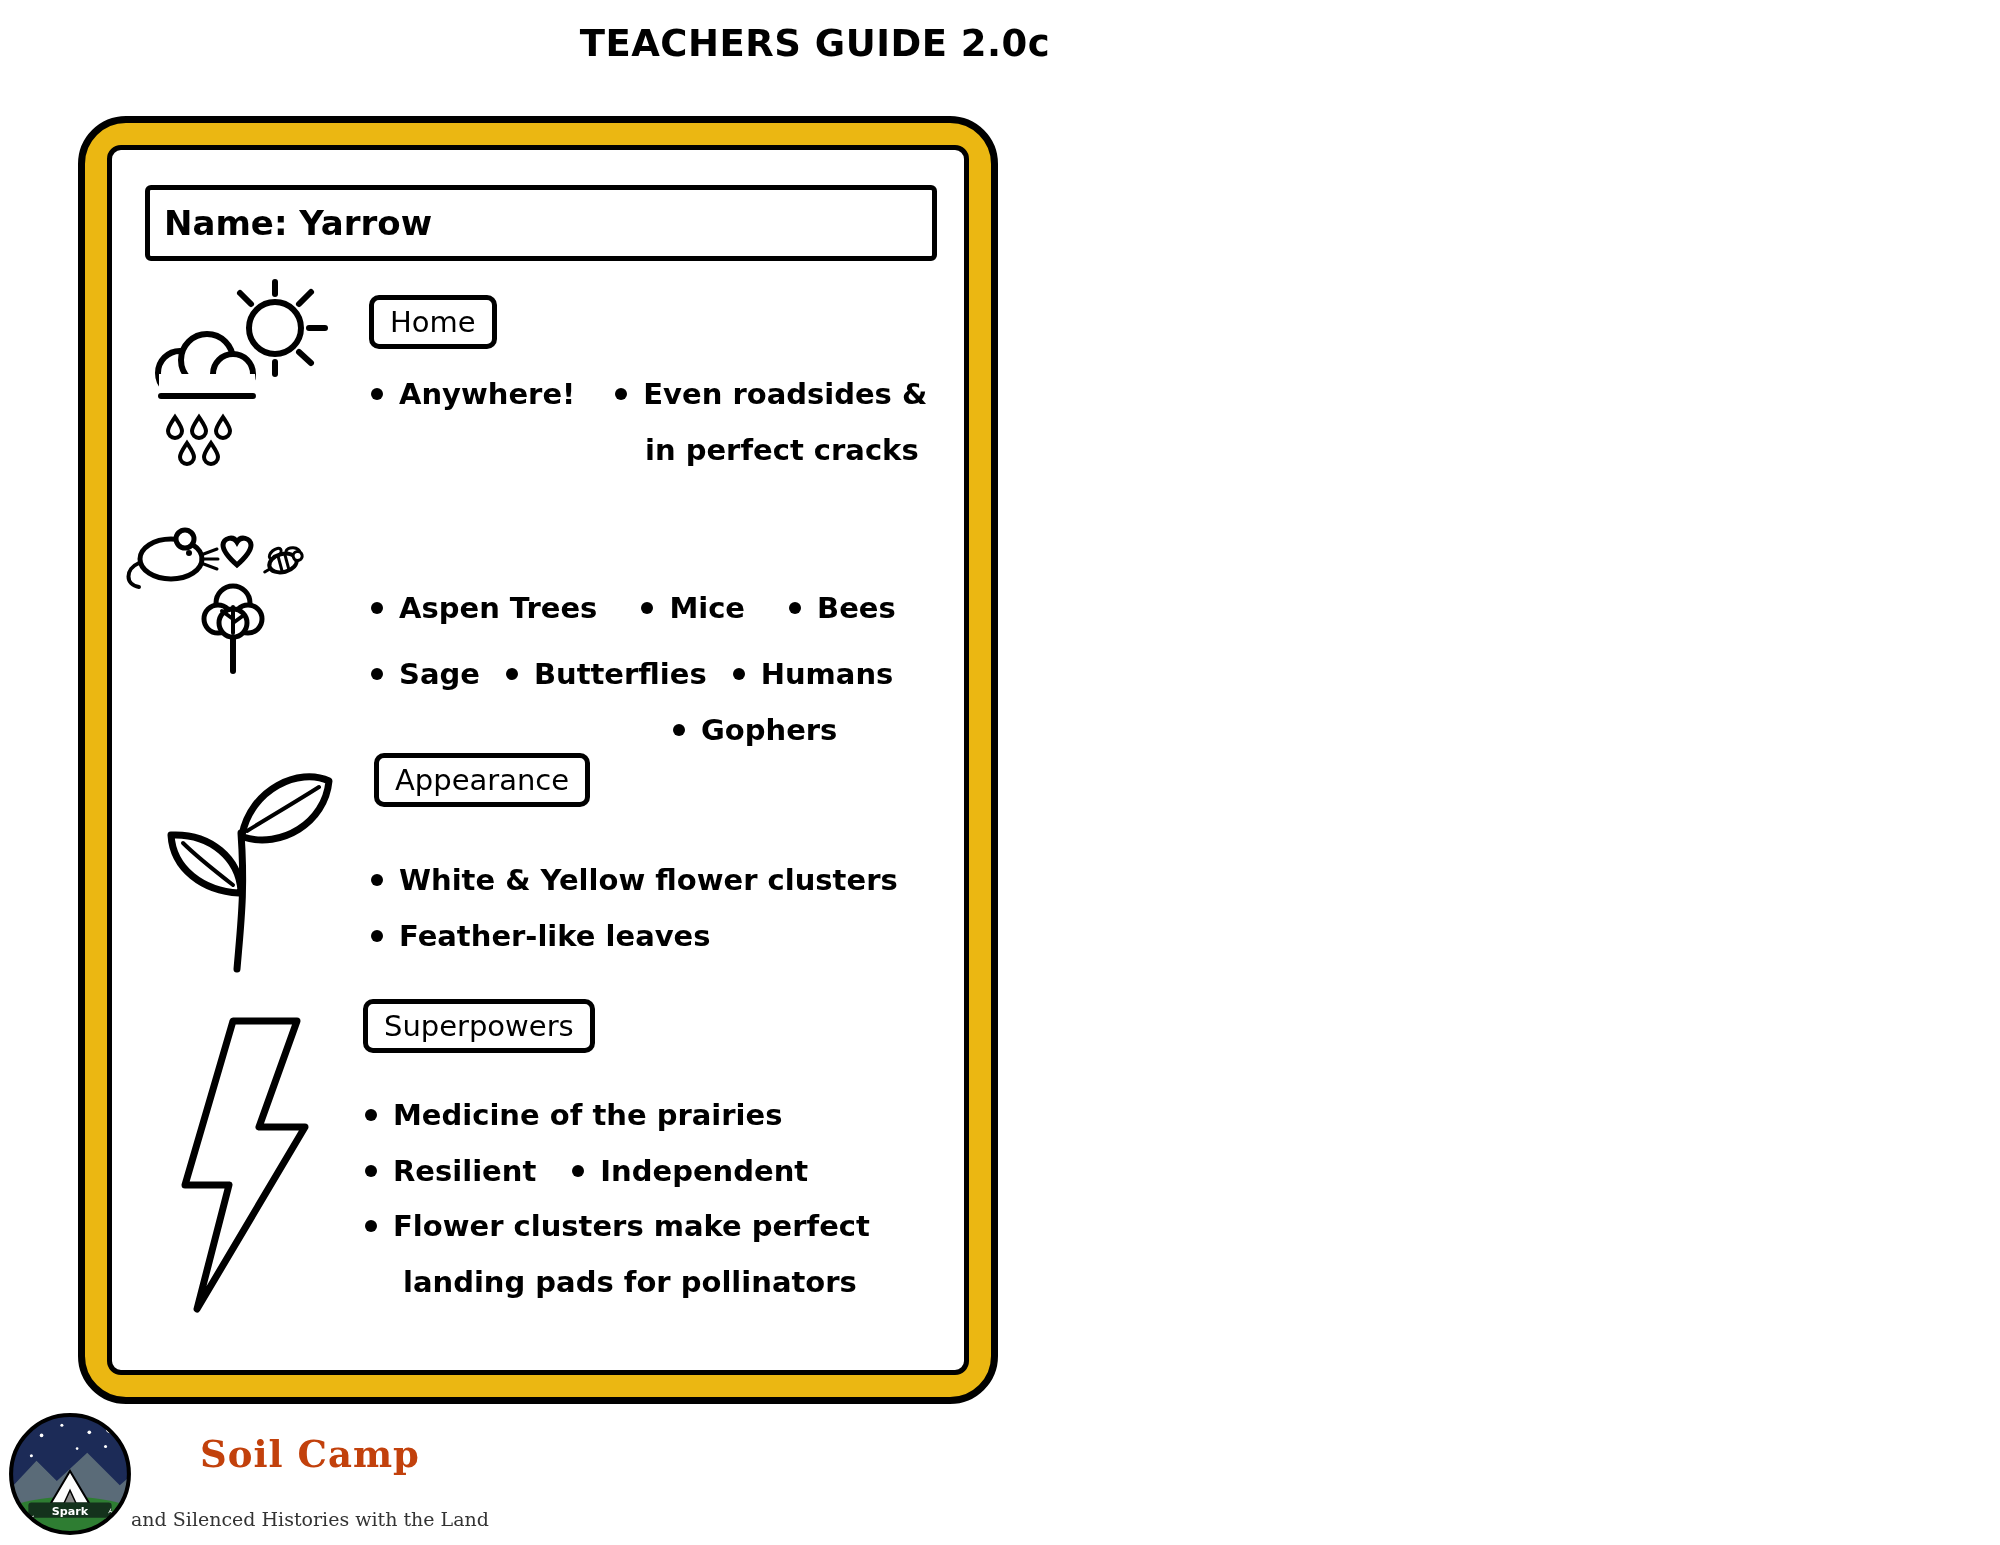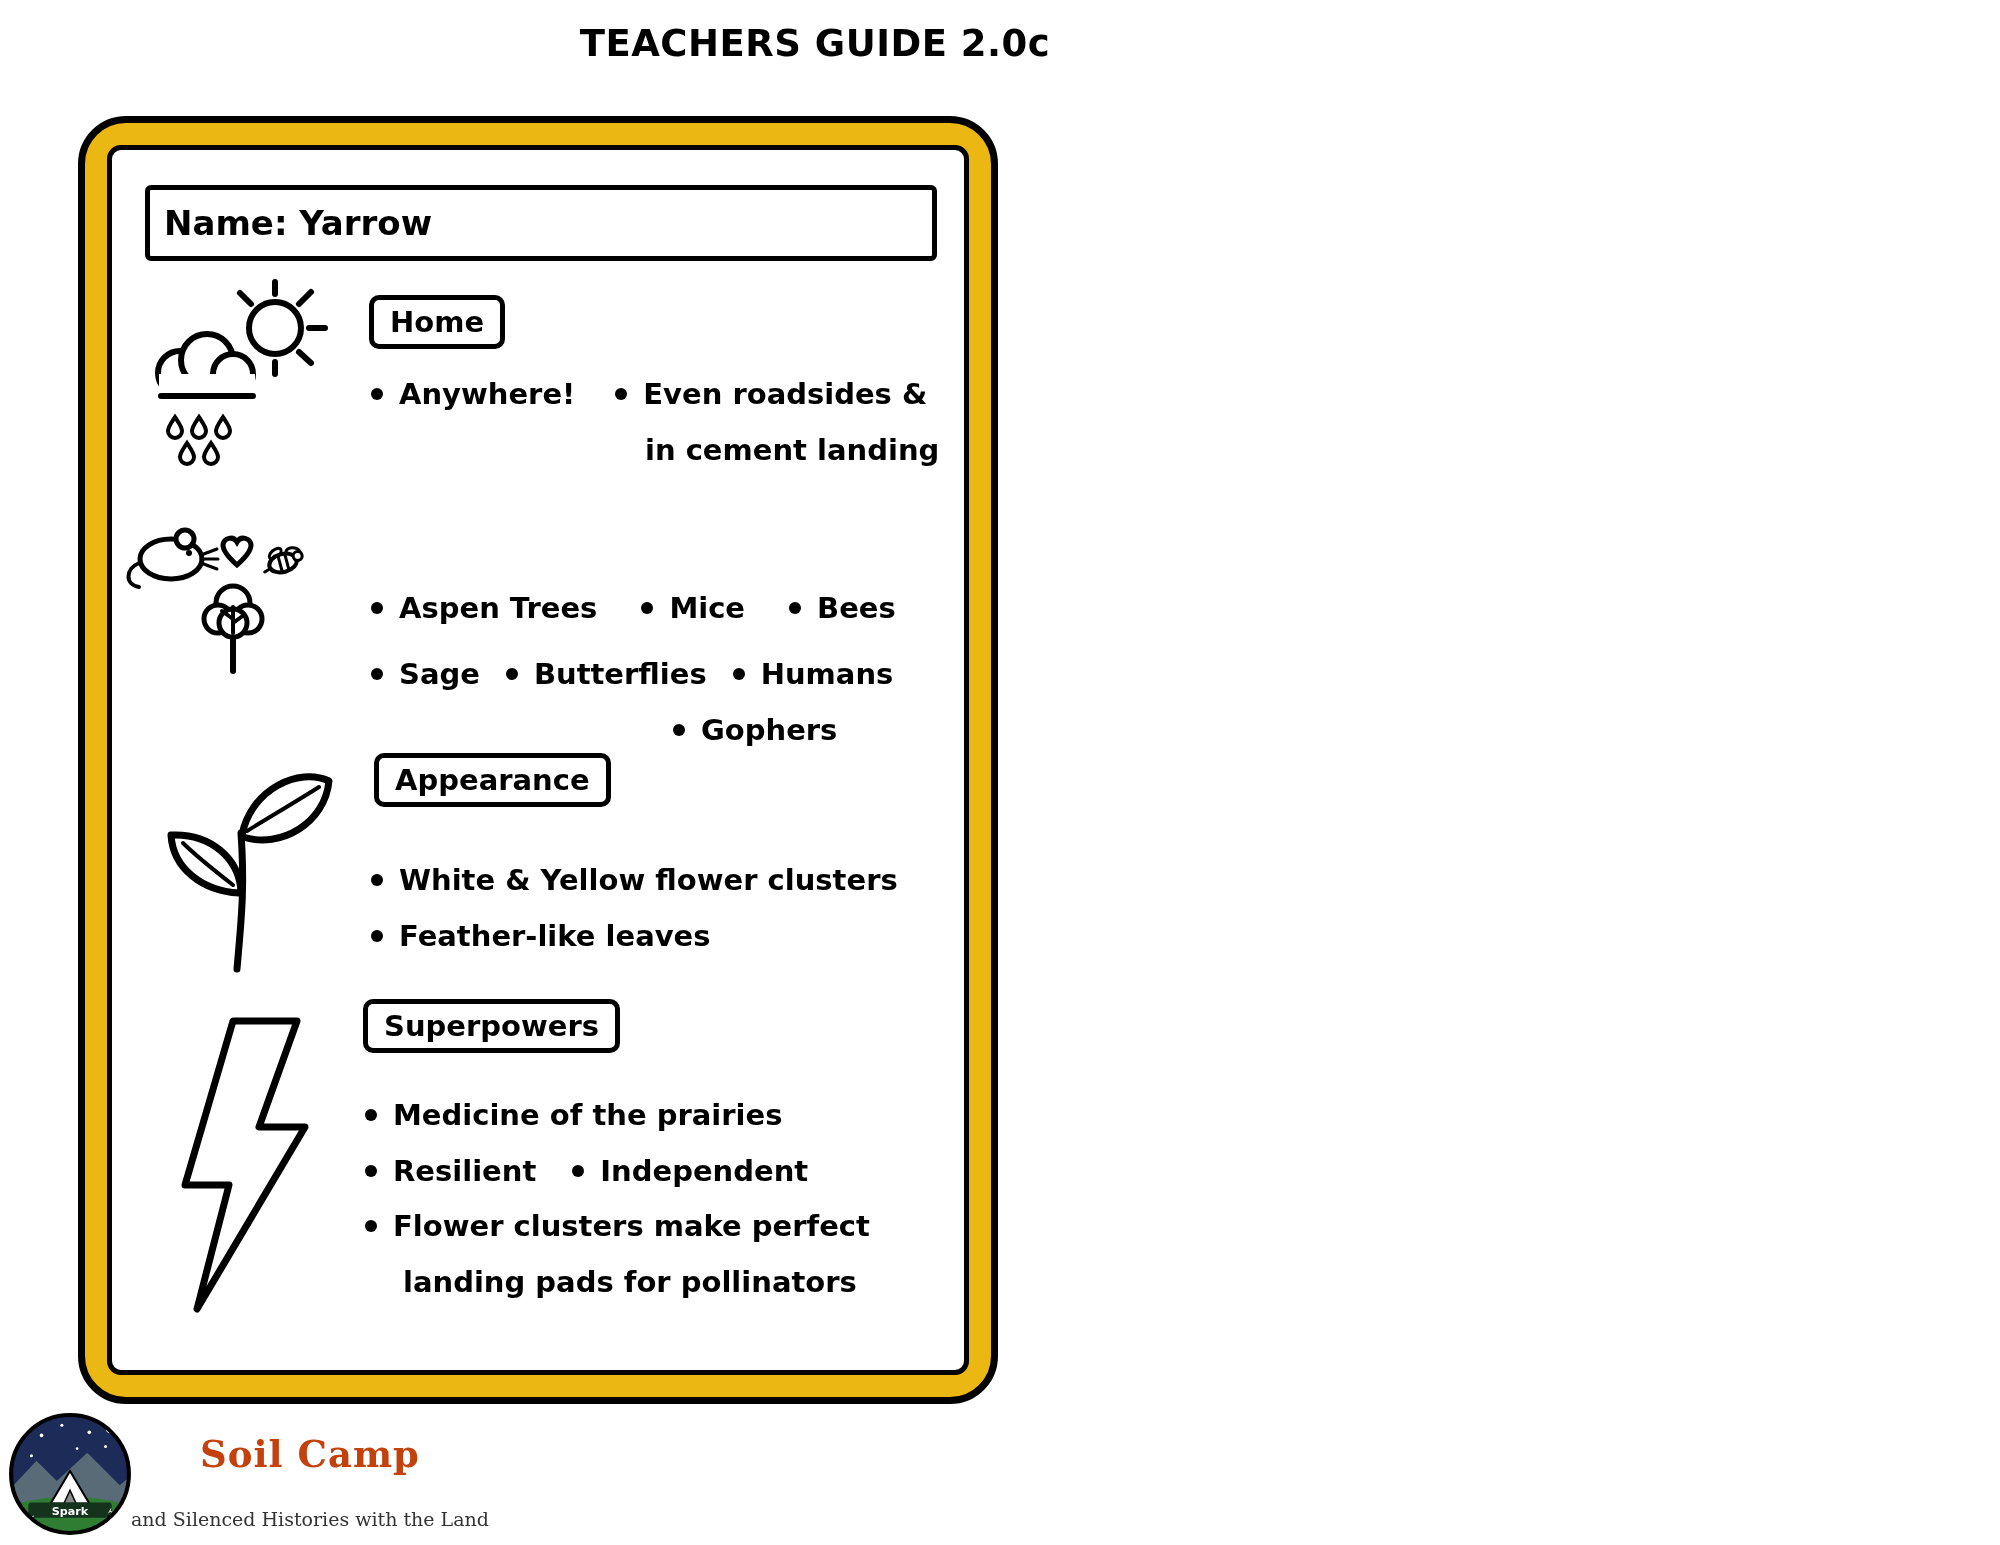--- a/index.html
+++ b/index.html
@@ -21,21 +21,21 @@
     background:#fff; border:5px solid #000; border-radius:14px;
   }
   .name-box {
     position:absolute; left:60px; top:62px; width:792px; height:76px;
     border:5px solid #000; border-radius:6px; background:#fff; box-sizing:border-box;
     display:flex; align-items:center; padding-left:14px;
     font-size:34px; font-weight:700;
   }
   .section-label {
     position:absolute; border:5px solid #000; border-radius:10px; background:#fff;
-    padding:5px 16px; font-size:29px; font-weight:700; white-space:nowrap;
+    padding:5px 16px; font-size:29px; font-weight:400; white-space:nowrap;
   }
   .bullet-row {
     position:absolute; display:flex; align-items:center;
     font-size:29px; font-weight:700; white-space:nowrap;
   }
   .bullet-item { display:flex; align-items:center; }
   .dot { width:12px; height:12px; background:#000; border-radius:50%; margin-right:16px; flex:0 0 auto; }
   .plain { position:absolute; font-size:29px; font-weight:700; white-space:nowrap; }
   .gap40 { gap:40px; } .gap44 { gap:44px; } .gap26 { gap:26px; } .gap36 { gap:36px; }
   .icon-box { position:absolute; }
@@ -97,21 +97,21 @@
   <div class="bullet-row gap40" style="left:286px; top:254px;">
     <span class="bullet-item">
       <span class="dot"></span>
       <span>Anywhere!</span>
     </span>
     <span class="bullet-item">
       <span class="dot"></span>
       <span>Even roadsides &amp;</span>
     </span>
   </div>
-  <div class="plain" style="left:560px; top:310px;">in cement landing</div>
+  <div class="plain" style="left:560px; top:310px;">in perfect cracks</div>
 
   <div class="icon-box" style="left:38px; top:388px; width:220px; height:200px;">
     <svg width="220" height="200" viewBox="0 0 220 200">
 
       <path d="M16 52 C2 58 2 74 16 76" fill="none" stroke="#000" stroke-width="4" stroke-linecap="round"></path>
       <ellipse cx="48" cy="48" rx="31" ry="20" fill="#fff" stroke="#000" stroke-width="5"></ellipse>
       <circle cx="62" cy="28" r="9" fill="#fff" stroke="#000" stroke-width="5"></circle>
       <circle cx="66" cy="42" r="3" fill="#000"></circle>
       <g stroke="#000" stroke-width="3" stroke-linecap="round">
         <line x1="78" y1="44" x2="94" y2="38"></line>

